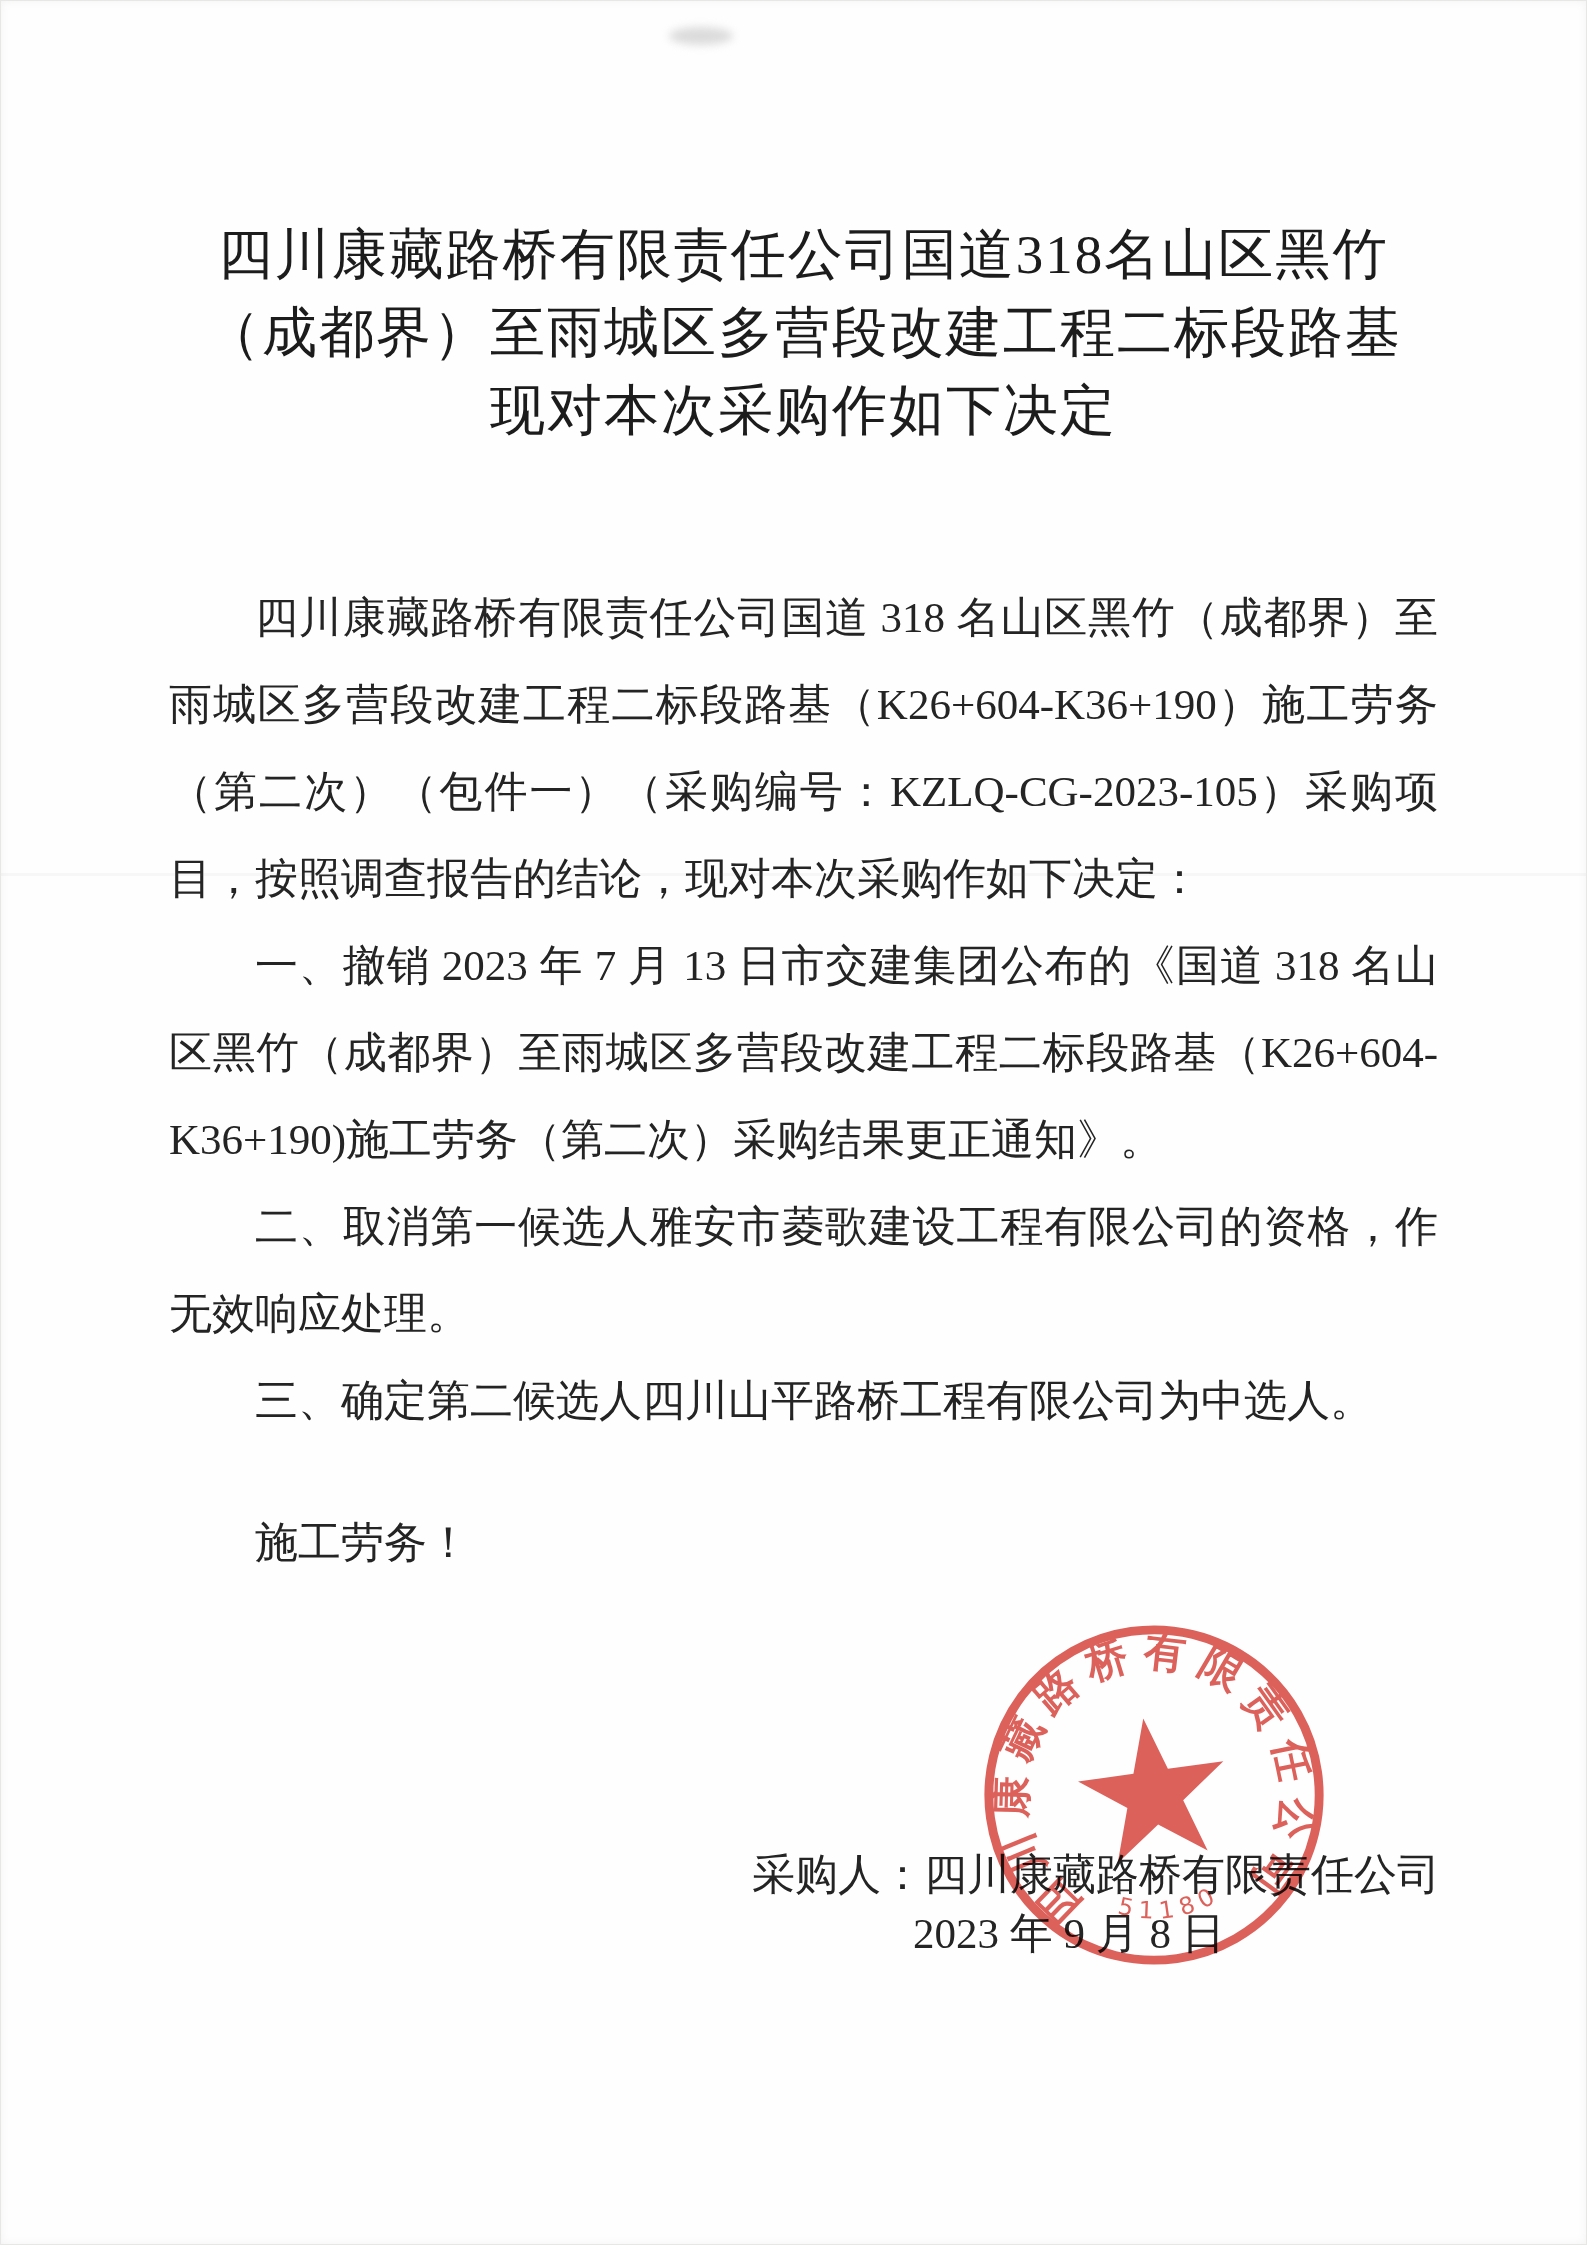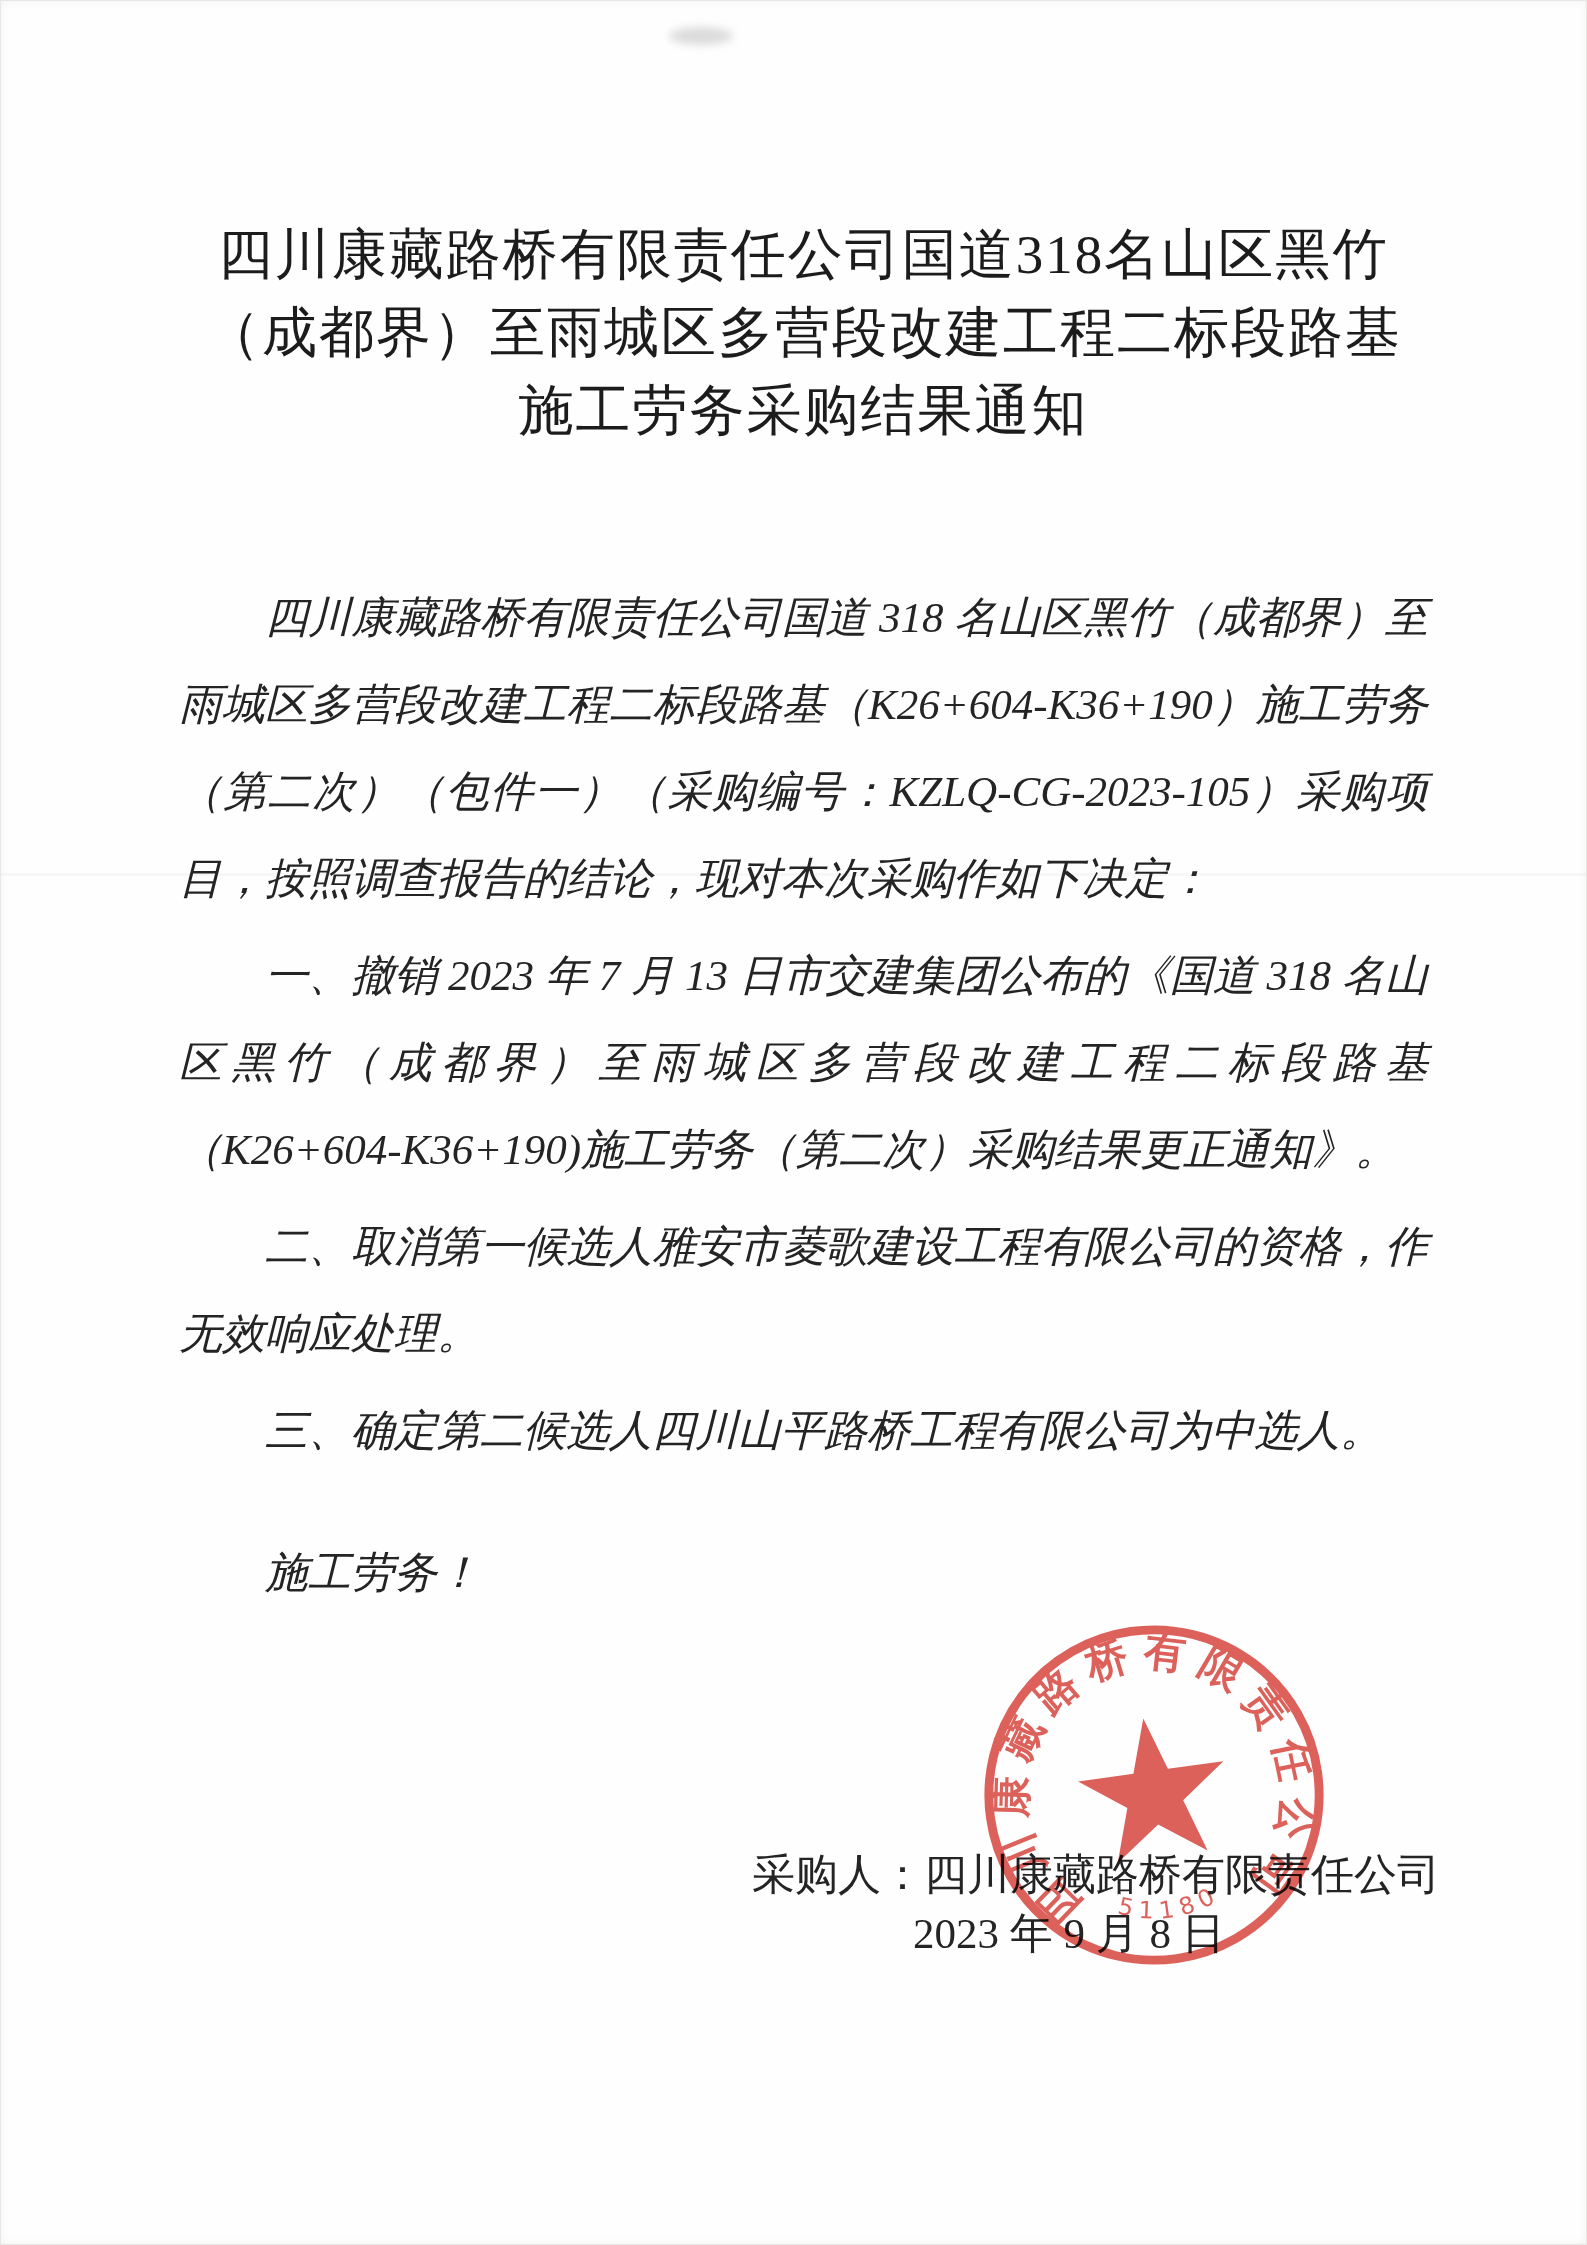--- a/index.html
+++ b/index.html
@@ -17,21 +17,21 @@
     position:absolute; left:668px; top:26px; width:64px; height:18px;
     background:#bfbfbf; border-radius:50%; filter:blur(4px); opacity:.55;
   }
   .band {
     position:absolute; left:0; top:872px; width:100%; height:3px;
     background:rgba(120,120,120,.05);
   }
   .title { text-align:center; font-weight:normal; font-size:55px; line-height:78px;
     letter-spacing:2px; color:#1c1c1c; }
   .body { margin-top:124px; font-size:43px; line-height:87px; }
-  .body p { margin:10px; text-indent:2em; text-align:justify; text-justify:inter-character;font-style:italic; }
+  .body p { margin:0; text-indent:2em; text-align:justify; text-justify:inter-character; }
   .closing { margin-top:55px !important; text-align:left !important; }
   .buyer { position:absolute; left:735px; top:1845px; font-size:43px; white-space:nowrap;margin-left:16px; }
   .date  { position:absolute; left:912px; top:1904px; font-size:43px; white-space:nowrap; }
   .seal {
     position:absolute; left:975px; top:1616px; width:356px; height:356px;
     opacity:.85; mix-blend-mode:multiply; pointer-events:none;
   }
   .seal-ring { fill:none; stroke:var(--seal); stroke-width:9; }
   .seal-company { font-size:42px; font-weight:bold; fill:var(--seal); letter-spacing:12px;
     font-family:"Liberation Serif","DejaVu Serif",serif; }
@@ -43,21 +43,21 @@
 <body>
 
 <div class="page">
 
   <div class="smudge"></div>
   <div class="band"></div>
 
   <div class="title">
     <div>四川康藏路桥有限责任公司国道318名山区黑竹</div>
     <div>（成都界）至雨城区多营段改建工程二标段路基</div>
-    <div>施工劳务采购结果通知</div>
+    <div>现对本次采购作如下决定</div>
   </div>
 
   <div class="body">
     <p>四川康藏路桥有限责任公司国道 318 名山区黑竹（成都界）至雨城区多营段改建工程二标段路基（K26+604-K36+190）施工劳务（第二次）（包件一）（采购编号：KZLQ-CG-2023-105）采购项目，按照调查报告的结论，现对本次采购作如下决定：</p>
     <p>一、撤销 2023 年 7 月 13 日市交建集团公布的《国道 318 名山区黑竹（成都界）至雨城区多营段改建工程二标段路基（K26+604-K36+190)施工劳务（第二次）采购结果更正通知》。</p>
     <p>二、取消第一候选人雅安市菱歌建设工程有限公司的资格，作无效响应处理。</p>
     <p>三、确定第二候选人四川山平路桥工程有限公司为中选人。</p>
     <p class="closing">施工劳务！</p>
   </div>
 

